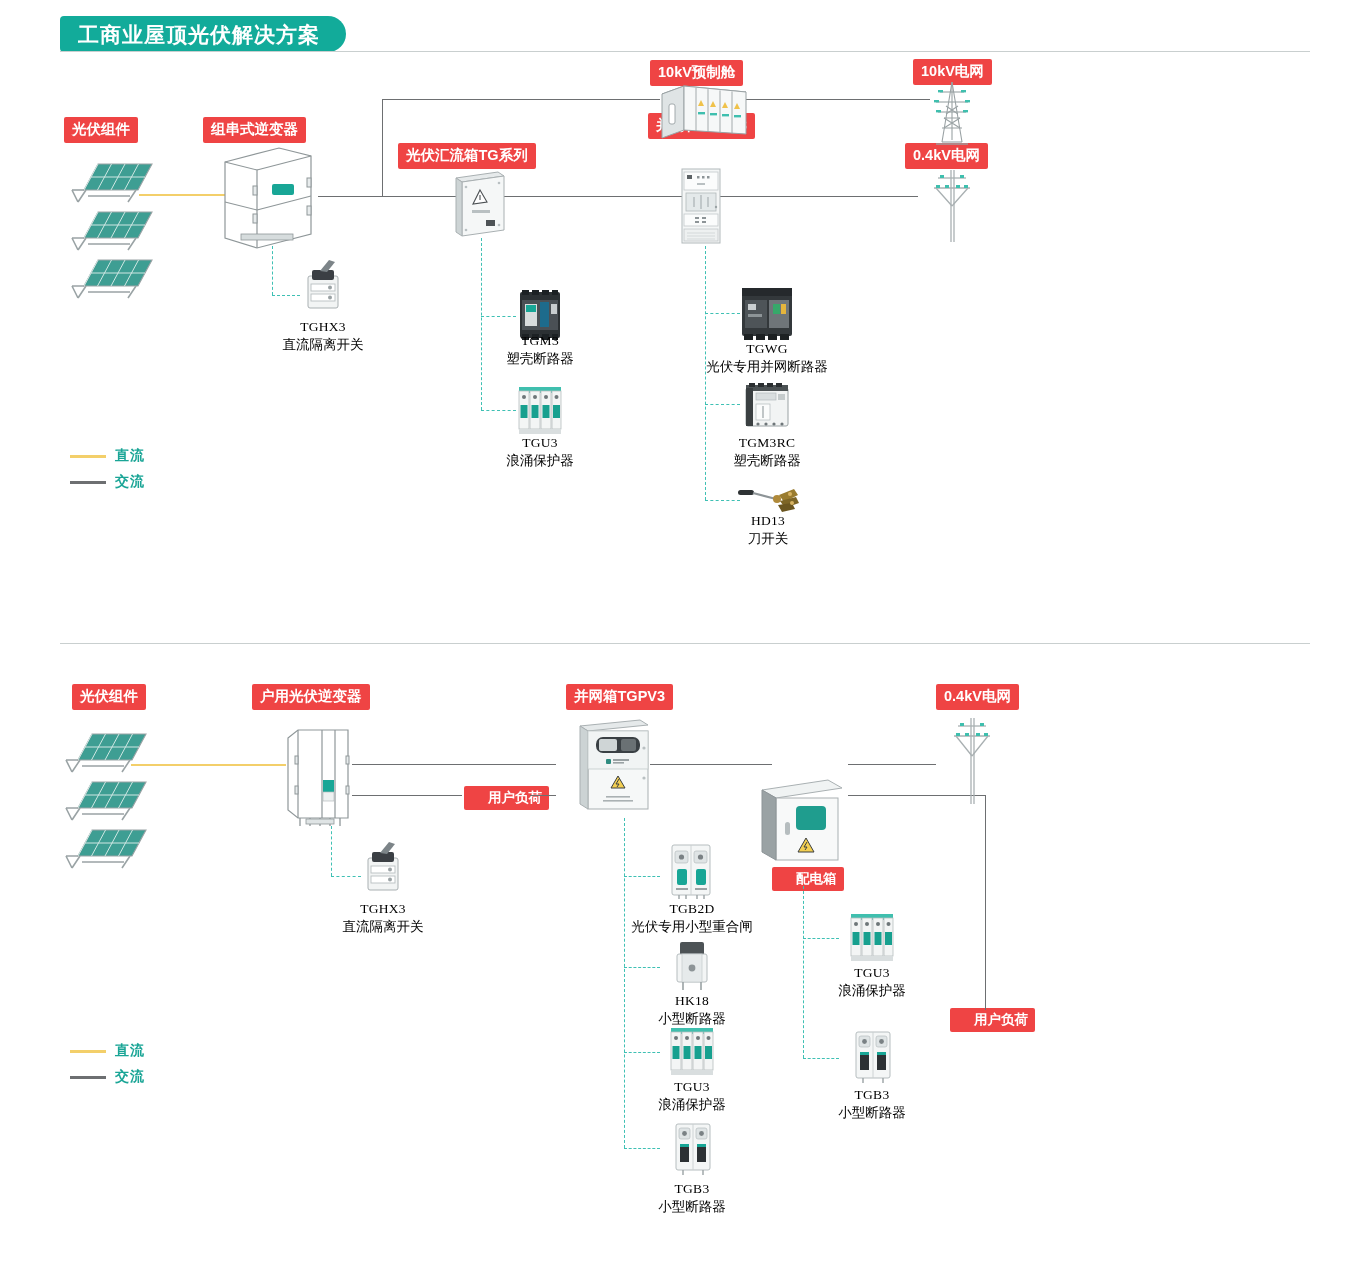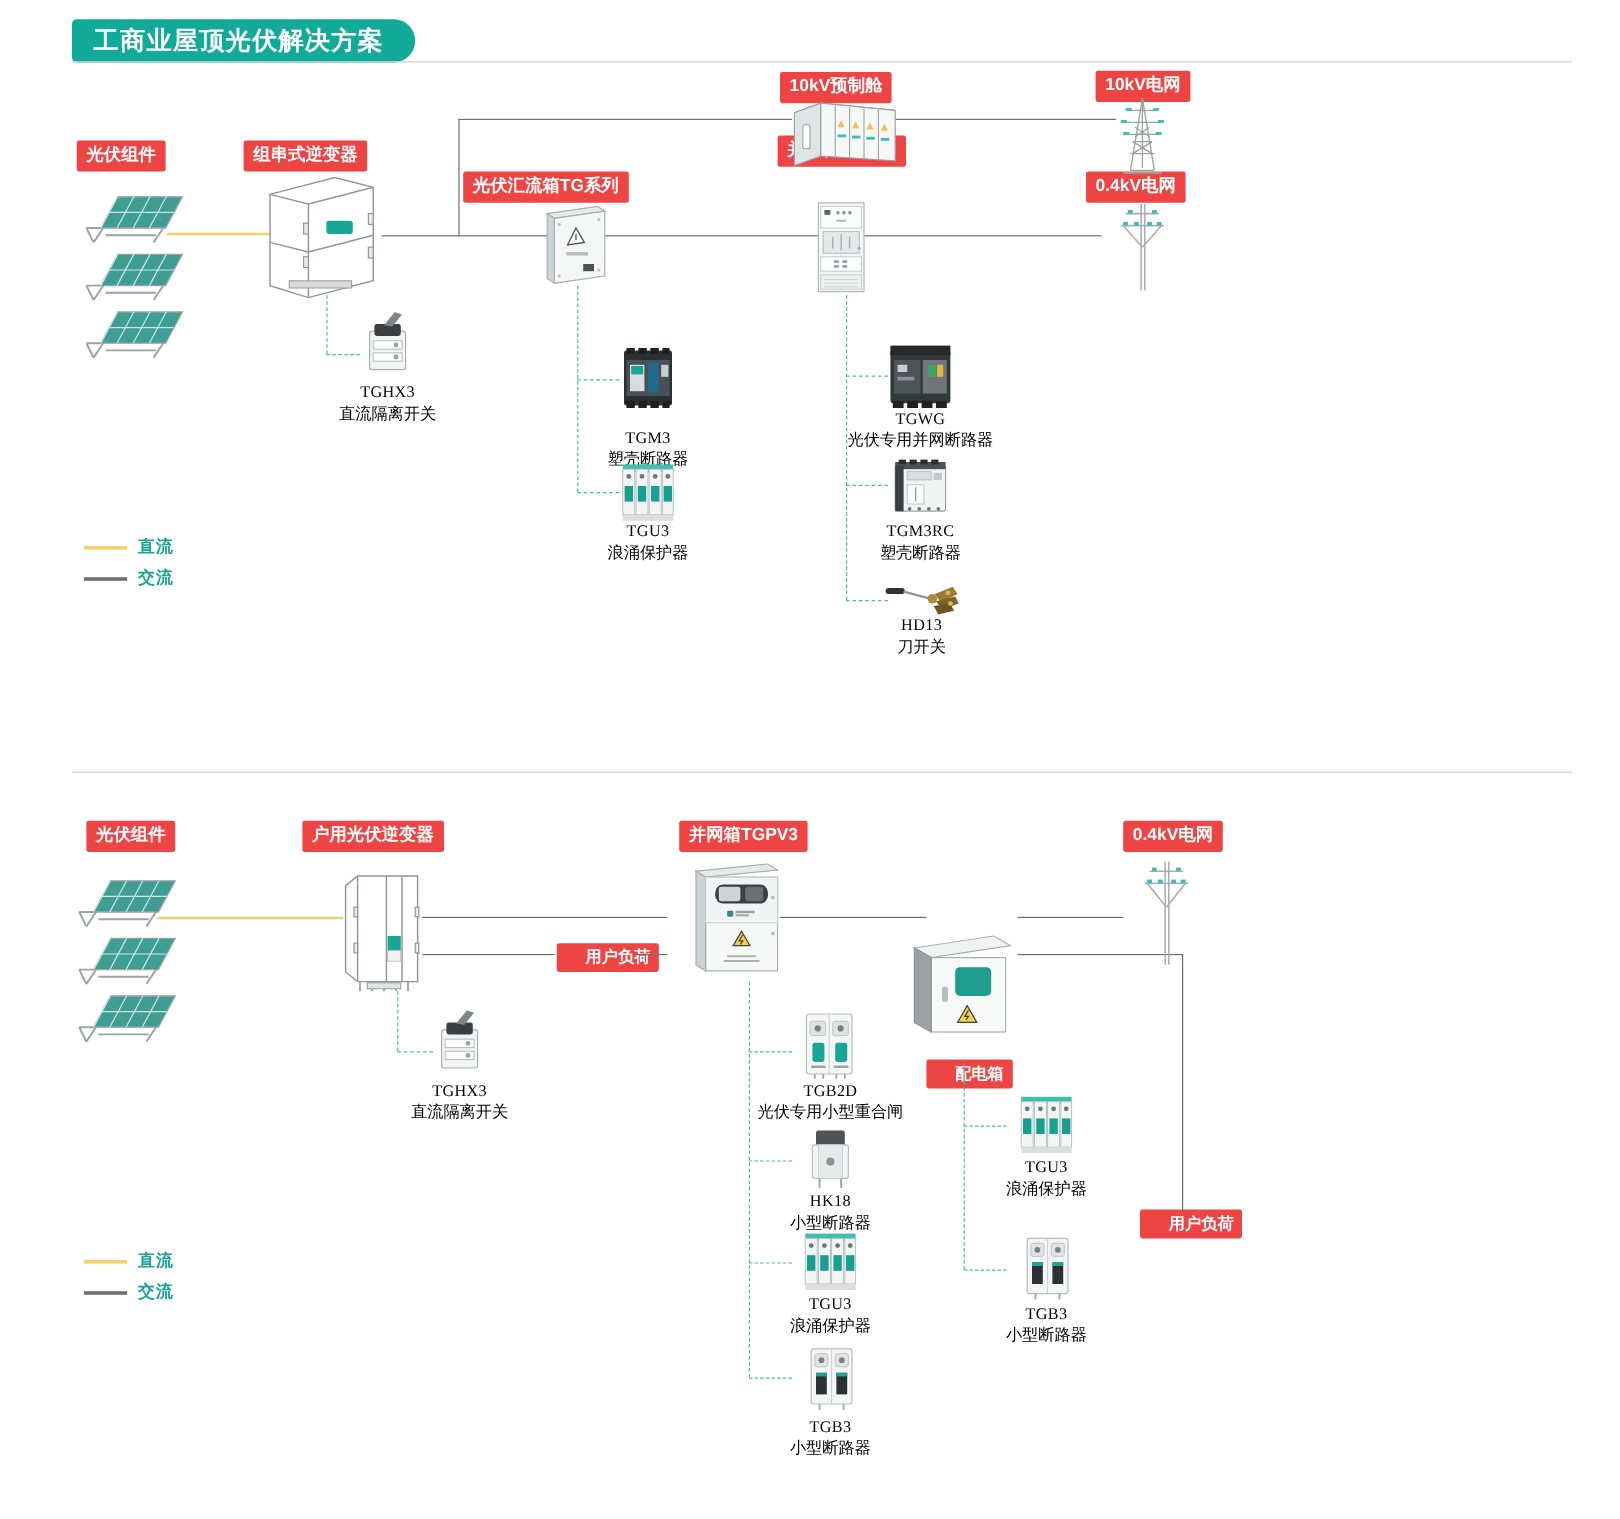--- a/index.html
+++ b/index.html
@@ -71,21 +71,21 @@
 
 <div class="sec-head" style="left:60px;top:16px;width:1250px;">
   <div class="sec-pill">
     <span>工商业屋顶光伏解决方案</span>
   </div>
 </div>
 <div class="sec-rule" style="left:60px;top:51px;width:1250px;"></div>
 
 <div class="chip" style="left:64px;top:117px;">光伏组件</div>
 <div class="chip" style="left:203px;top:117px;text-align:right;">组串式逆变器</div>
-<div class="chip" style="left:386px;top:143px;">光伏汇流箱TG系列</div>
+<div class="chip" style="left:398px;top:143px;">光伏汇流箱TG系列</div>
 <div class="chip" style="left:650px;top:60px;">10kV预制舱</div>
 <div class="chip" style="left:648px;top:113px;">并网柜TGPV3</div>
 <div class="chip" style="left:913px;top:59px;">10kV电网</div>
 <div class="chip" style="left:905px;top:143px;">0.4kV电网</div>
 
 <div class="ic" style="left:68px;top:152px;">
   <svg width="86" height="52" viewBox="0 0 86 52">
     <g>
       <polygon points="16,38 30,12 84,12 70,38" fill="#3e9e93" stroke="#9aa3a5" stroke-width="1.1"></polygon>
       <path d="M30,12 L16,38 M43.5,12 L29.5,38 M57,12 L43,38 M70.5,12 L56.5,38" stroke="#cfe7e3" stroke-width="1" fill="none"></path>
@@ -195,21 +195,21 @@
           <rect x="14" y="2" width="7" height="5"></rect>
       <rect x="24" y="2" width="7" height="5"></rect>
           <rect x="34" y="2" width="6" height="5"></rect>
       <rect x="4" y="46" width="7" height="6"></rect>
           <rect x="14" y="46" width="7" height="6"></rect>
       <rect x="24" y="46" width="7" height="6"></rect>
           <rect x="34" y="46" width="6" height="6"></rect>
     </g>
   </svg>
 </div>
-<div class="cap" style="left:492px;top:356px;width:96px;">
+<div class="cap" style="left:492px;top:332px;width:96px;">
   <span class="l1">TGM3</span>
   <span class="l2">塑壳断路器</span>
 </div>
 
 <div class="ic" style="left:516px;top:385px;">
   <svg width="48" height="50" viewBox="0 0 48 50">
     <rect x="3" y="2" width="42" height="6" fill="#3fbfae"></rect>
     <g>
       <rect x="3" y="6" width="10" height="38" fill="#f3f5f5" stroke="#b6bdbf" stroke-width="0.8"></rect>
       <rect x="14" y="6" width="10" height="38" fill="#f3f5f5" stroke="#b6bdbf" stroke-width="0.8"></rect>
@@ -422,21 +422,21 @@
   </div>
 </div>
 
 <div class="sec-rule" style="left:60px;top:643px;width:1250px;"></div>
 
 <div class="chip" style="left:72px;top:684px;">光伏组件</div>
 <div class="chip" style="left:252px;top:684px;">户用光伏逆变器</div>
 <div class="chip" style="left:566px;top:684px;">并网箱TGPV3</div>
 <div class="chip" style="left:936px;top:684px;">0.4kV电网</div>
 <div class="chip sm" style="left:464px;top:786px;">用户负荷</div>
-<div class="chip sm" style="left:772px;top:867px;margin-top:16px;">配电箱</div>
+<div class="chip sm" style="left:772px;top:867px;">配电箱</div>
 <div class="chip sm" style="left:950px;top:1008px;">用户负荷</div>
 
 <div class="ic" style="left:62px;top:722px;">
   <svg width="86" height="52" viewBox="0 0 86 52">
     <polygon points="16,38 30,12 84,12 70,38" fill="#3e9e93" stroke="#9aa3a5" stroke-width="1.1"></polygon>
     <path d="M30,12 L16,38 M43.5,12 L29.5,38 M57,12 L43,38 M70.5,12 L56.5,38" stroke="#cfe7e3" stroke-width="1" fill="none"></path>
     <path d="M23,25 L77,25" stroke="#cfe7e3" stroke-width="1" fill="none"></path>
     <path d="M18,38 L10,50 M68,38 L60,50 M20,44 L62,44" stroke="#9aa3a5" stroke-width="1.6" fill="none"></path>
     <path d="M16,38 L4,38 M4,38 L10,50" stroke="#9aa3a5" stroke-width="1.6" fill="none"></path>
   </svg>

